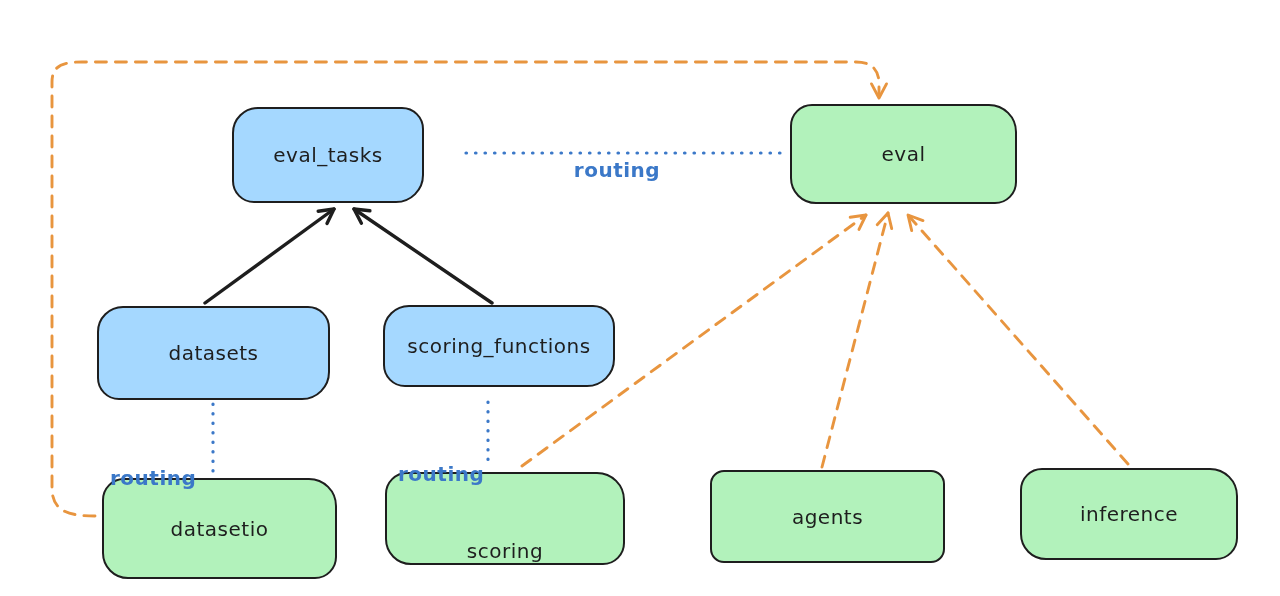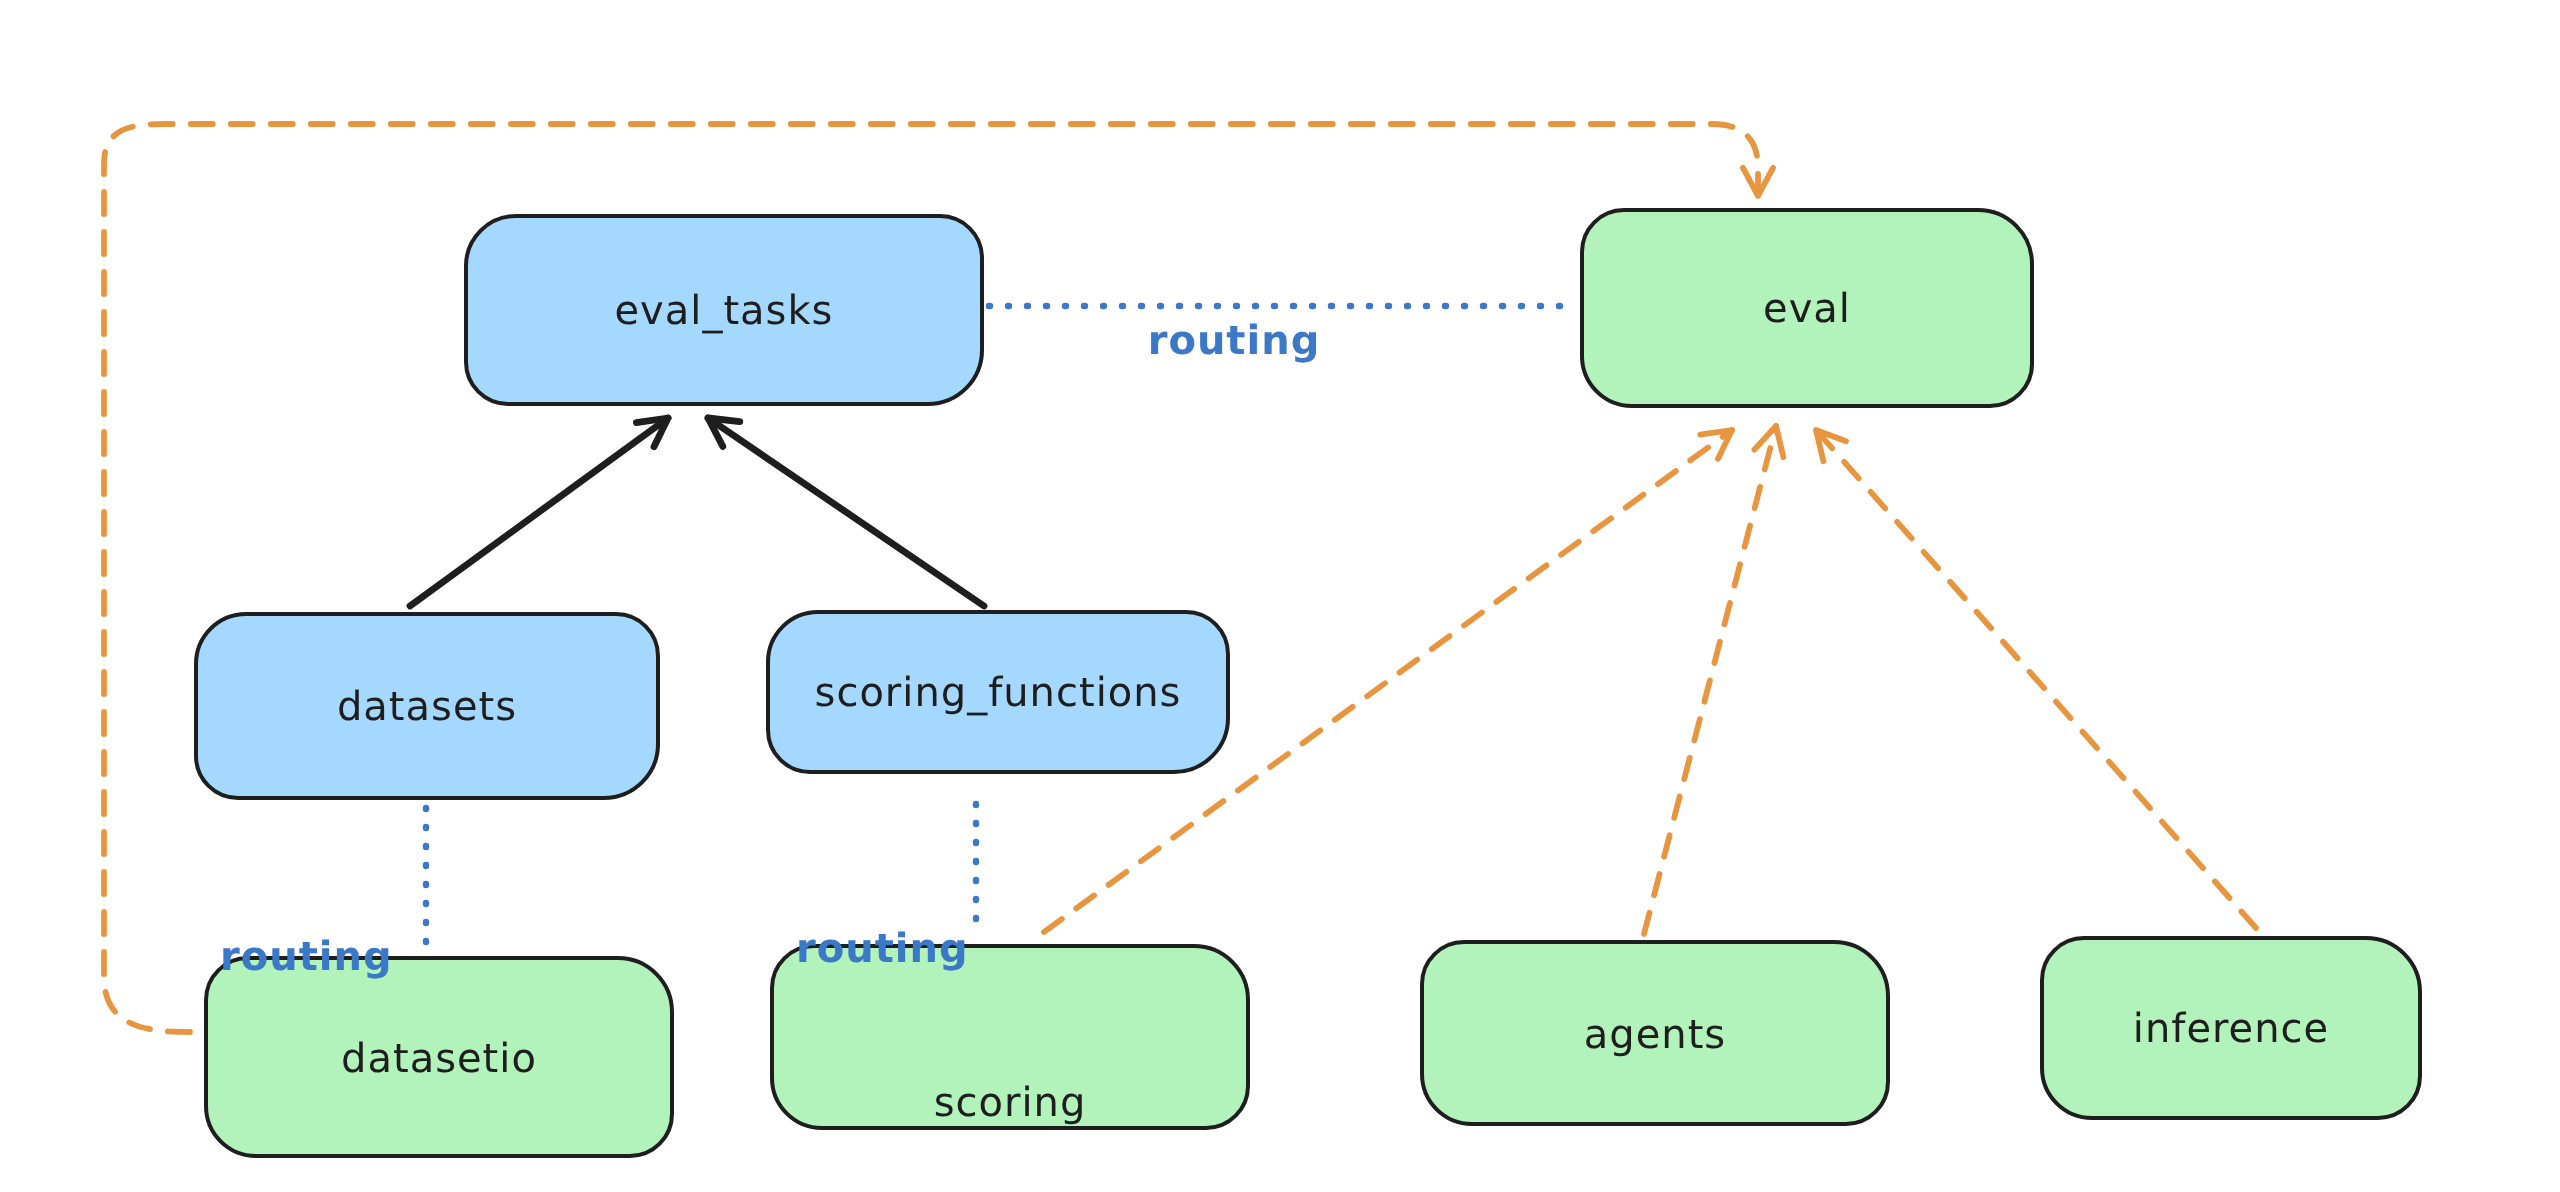--- a/index.html
+++ b/index.html
@@ -74,21 +74,21 @@
     <g class="e-orange">
       <line x1="822" y1="467" x2="888" y2="213"></line>
       <polyline class="head" points="891.7,228.6 888,213 877.2,224.8"></polyline>
     </g>
     <g class="e-orange">
       <line x1="1128" y1="464" x2="908" y2="215"></line>
       <polyline class="head" points="923.0,220.6 908,215 911.7,230.6"></polyline>
     </g>
   </svg>
 
-  <div class="node blue" style="left:232px; top:107px; width:260px; height:96px;">
+  <div class="node blue" style="left:232px; top:107px; width:192px; height:96px;">
     <span>eval_tasks</span>
   </div>
 
   <div class="node blue" style="left:97px; top:306px; width:233px; height:94px;">
     <span>datasets</span>
   </div>
 
   <div class="node green" style="left:790px; top:104px; width:227px; height:100px;">
     <span>eval</span>
   </div>
@@ -98,25 +98,25 @@
   </div>
 
   <div class="node green" style="left:102px; top:478px; width:235px; height:101px;">
     <span>datasetio</span>
   </div>
 
   <div class="node green" style="left:385px; top:472px; width:240px; height:93px;align-items:flex-end;">
     <span>scoring</span>
   </div>
 
-  <div class="node green" style="left:710px; top:470px; width:235px; height:93px;">
+  <div class="node green" style="left:710px; top:470px; width:235px; height:93px;border-radius:14px;">
     <span>agents</span>
   </div>
 
-  <div class="node green" style="left:1020px; top:468px; width:191px; height:92px;">
+  <div class="node green" style="left:1020px; top:468px; width:218px; height:92px;">
     <span>inference</span>
   </div>
 
   <div class="edge-label" style="left:557px; top:114px; width:120px; text-align:center;">routing</div>
 
   <div class="edge-label" style="left:110px; top:422px;">routing</div>
 
   <div class="edge-label" style="left:398px; top:418px;">routing</div>
 
 </div>

